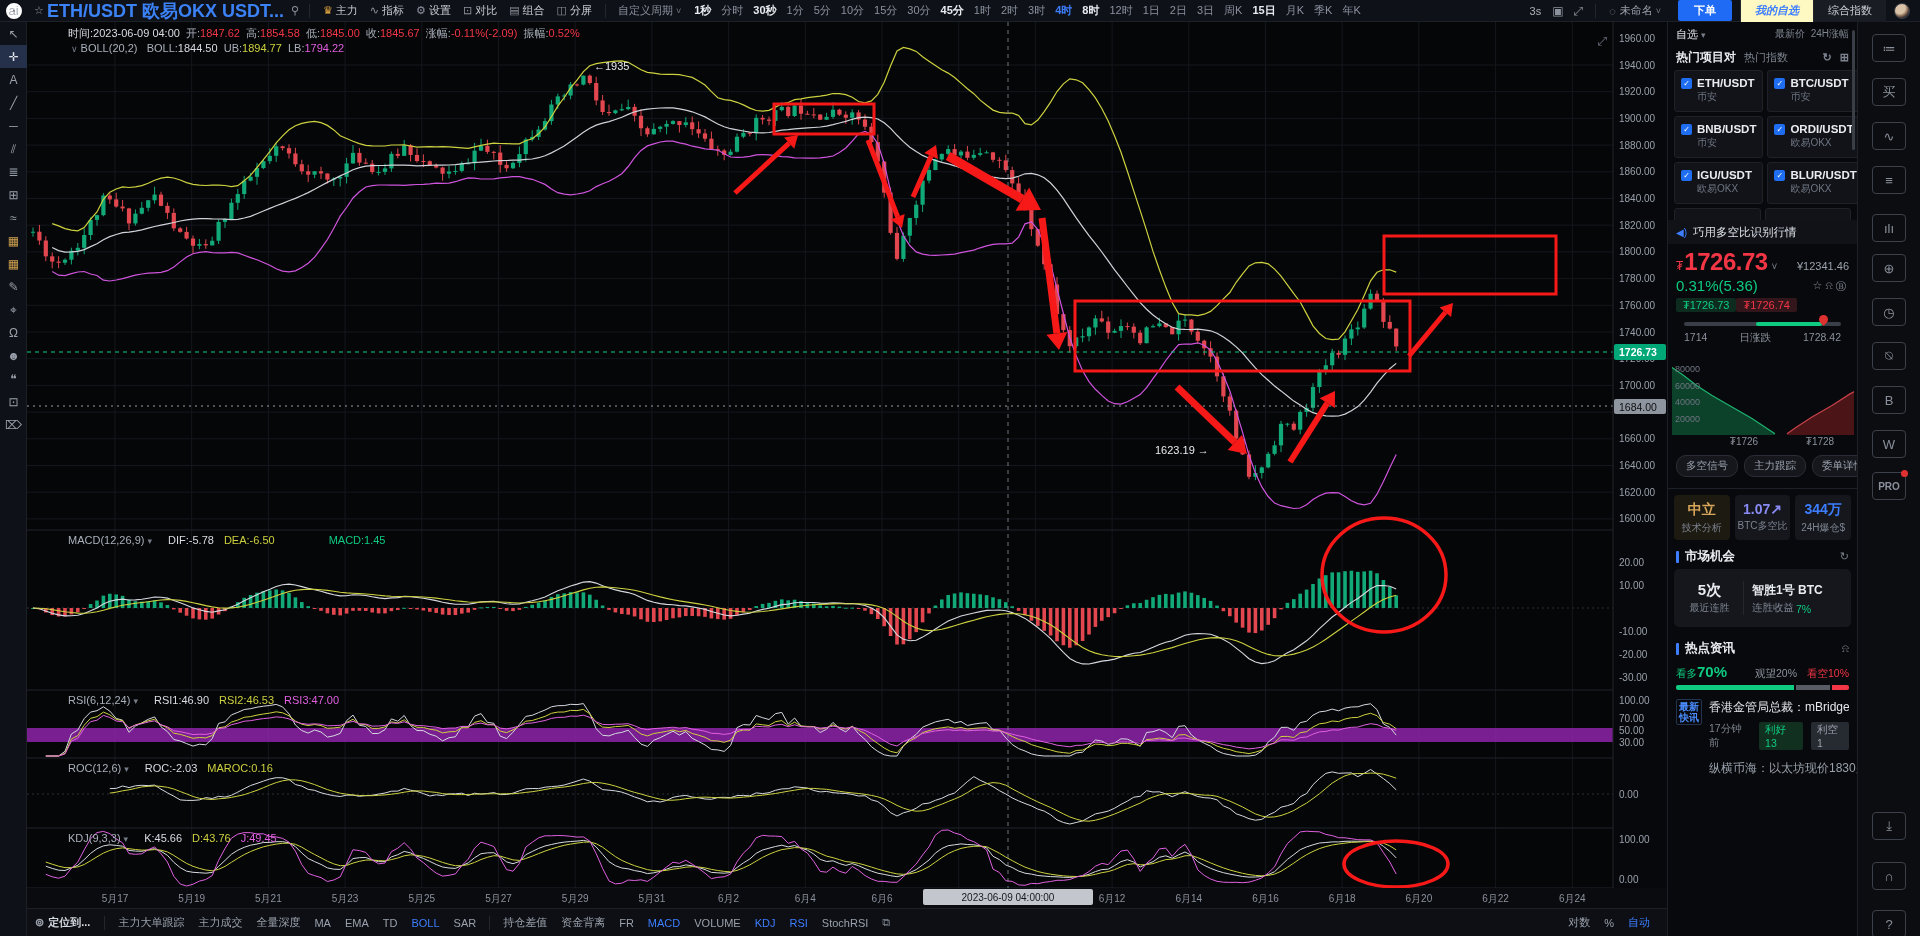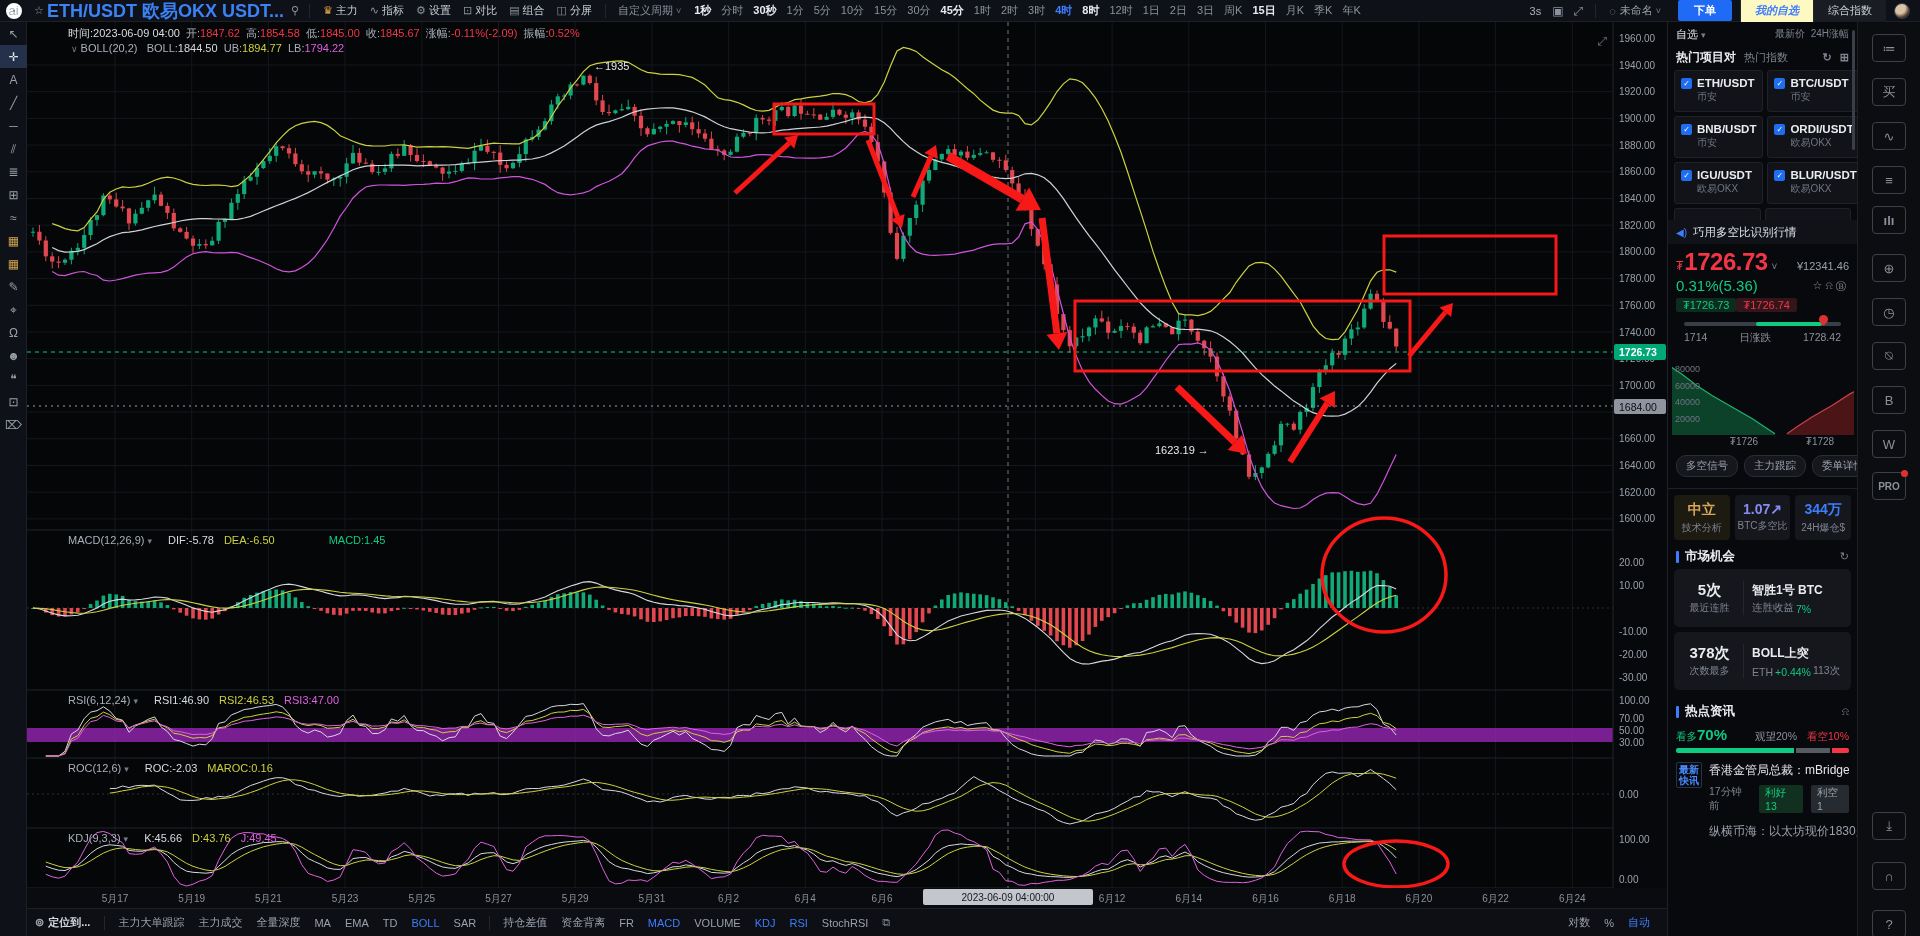--- a/index.html
+++ b/index.html
@@ -1261,34 +1261,20 @@
             <div class="opp-vl">最近连胜</div>
           </div>
           <div class="opp-right">
             <div class="opp-t">智胜1号 BTC</div>
             <div class="opp-s">
               <span>连胜收益</span>
               <span class="hl">7%</span>
             </div>
           </div>
         </div>
-        <div class="opp-card">
-          <div class="opp-left">
-            <div class="opp-v" style="color: rgb(233, 236, 241);">378次</div>
-            <div class="opp-vl">次数最多</div>
-          </div>
-          <div class="opp-right">
-            <div class="opp-t">BOLL上突</div>
-            <div class="opp-s">
-              <span>ETH</span>
-              <span class="hl">+0.44%</span>
-              <span>113次</span>
-            </div>
-          </div>
-        </div>
       </div>
     <div class="sec-head">
       <span class="bar"></span>
         <span>热点资讯</span>
       <span class="ric">⍾</span>
     </div>
     <div id="sentiment">
       <div id="sent-labels">
         <span class="bull"><span>看多</span><b>70%</b></span>
         <span class="neu"><span>观望</span><span>20%</span></span>
@@ -1316,21 +1302,21 @@
     </div>
     <div id="news-next">纵横币海：以太坊现价1830多</div>
     <div id="rp-scroll"></div>
   </div>
 
   <div id="right-strip" class="abs">
       <div class="strip-icon" style="top: 12px;">≔</div>
       <div class="strip-icon" style="top: 56px;">买</div>
       <div class="strip-icon" style="top: 100px;">∿</div>
       <div class="strip-icon" style="top: 144px;">≡</div>
-      <div class="strip-icon" style="top: 184px; font-weight: bold;">ılı</div>
+      <div class="strip-icon" style="top: 192px;">ılı</div>
       <div class="strip-icon" style="top: 232px;">⊕</div>
       <div class="strip-icon" style="top: 276px;">◷</div>
       <div class="strip-icon" style="top: 320px;">⍉</div>
       <div class="strip-icon" style="top: 364px;">B</div>
       <div class="strip-icon" style="top: 408px;">W</div>
       <div class="strip-icon pro" style="top: 450px;">PRO<span class="dot"></span></div>
       <div class="strip-icon" style="top: 790px;">⤓</div>
       <div class="strip-icon" style="top: 840px;">∩</div>
       <div class="strip-icon" style="top: 888px;">?</div>
     </div>

